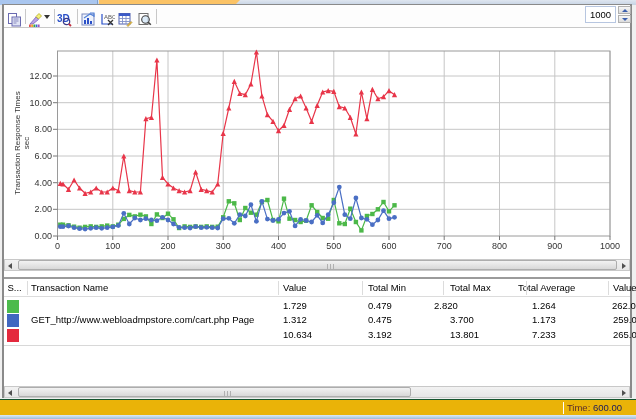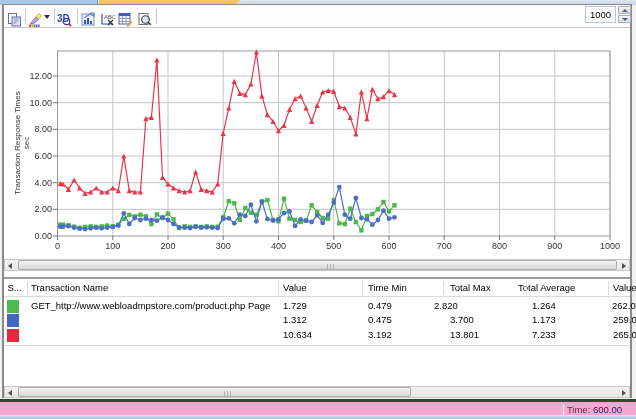--- a/index.html
+++ b/index.html
@@ -331,42 +331,42 @@
   <div style="position:absolute;left:13px;width:599px;top:0px;height:10px;background:linear-gradient(#f2f2f2,#d8d8d8);border:1px solid #adadad;border-radius:2px">
       <div style="position:absolute;left:308px;top:3px;width:8px;height:5px;background:repeating-linear-gradient(90deg,#b0b0b0 0,#b0b0b0 1px,transparent 1px,transparent 3px)"></div>
     </div>
 </div>
 
 <div style="position:absolute;left:4px;right:6px;top:277px;height:120px;background:#fff;border-top:2px solid #9b9b9b">
   <div style="position:absolute;left:0;right:0;top:0;height:18px;background:#fff;border-bottom:1px solid #dcdcdc;font-size:9.5px;color:#000">
     <div style="position:absolute;left:3.5px;top:3px">S...</div>
     <div style="position:absolute;left:27px;top:3px;white-space:nowrap">Transaction Name</div>
       <div style="position:absolute;left:279px;top:3px;white-space:nowrap">Value</div>
-      <div style="position:absolute;left:364px;top:3px;white-space:nowrap">Time Min</div>
+      <div style="position:absolute;left:364px;top:3px;white-space:nowrap">Total Min</div>
       <div style="position:absolute;left:446px;top:3px;white-space:nowrap">Total Max</div>
       <div style="position:absolute;left:514px;top:3px;white-space:nowrap">Total Average</div>
       <div style="position:absolute;left:609px;top:3px;white-space:nowrap">Value</div>
       <div style="position:absolute;left:22.5px;top:2px;width:1px;height:14px;background:#dcdcdc"></div>
       <div style="position:absolute;left:273.5px;top:2px;width:1px;height:14px;background:#dcdcdc"></div>
       <div style="position:absolute;left:357.5px;top:2px;width:1px;height:14px;background:#dcdcdc"></div>
       <div style="position:absolute;left:439px;top:2px;width:1px;height:14px;background:#dcdcdc"></div>
       <div style="position:absolute;left:521.5px;top:2px;width:1px;height:14px;background:#dcdcdc"></div>
       <div style="position:absolute;left:603.5px;top:2px;width:1px;height:14px;background:#dcdcdc"></div>
   </div>
   <div style="position:absolute;left:0;right:0;top:19.5px;height:14.7px;font-size:9.5px;color:#000">
       <div style="position:absolute;left:3px;top:1px;width:12px;height:13px;background:#4cbb4c"></div>
-      <div style="position:absolute;left:27px;top:1px;white-space:nowrap">GET_http://www.webloadmpstore.com/product.php Page</div>
       <div style="position:absolute;left:279px;top:1px">1.729</div>
       <div style="position:absolute;left:364px;top:1px">0.479</div>
       <div style="position:absolute;left:430px;top:1px">2.820</div>
       <div style="position:absolute;left:528px;top:1px">1.264</div>
       <div style="position:absolute;left:608px;top:1px">262.0</div>
     </div>
     <div style="position:absolute;left:0;right:0;top:34.2px;height:14.7px;font-size:9.5px;color:#000">
       <div style="position:absolute;left:3px;top:1px;width:12px;height:13px;background:#4167c0"></div>
+      <div style="position:absolute;left:27px;top:1px;white-space:nowrap">GET_http://www.webloadmpstore.com/cart.php Page</div>
       <div style="position:absolute;left:279px;top:1px">1.312</div>
       <div style="position:absolute;left:364px;top:1px">0.475</div>
       <div style="position:absolute;left:446px;top:1px">3.700</div>
       <div style="position:absolute;left:528px;top:1px">1.173</div>
       <div style="position:absolute;left:609px;top:1px">259.0</div>
     </div>
     <div style="position:absolute;left:0;right:0;top:48.900000000000006px;height:14.7px;font-size:9.5px;color:#000">
       <div style="position:absolute;left:3px;top:1px;width:12px;height:13px;background:#e4293d"></div>
       <div style="position:absolute;left:279px;top:1px">10.634</div>
       <div style="position:absolute;left:364px;top:1px">3.192</div>
@@ -382,17 +382,17 @@
       <span style="position:absolute;left:2px;top:2.5px;width:0;height:0;border-top:3px solid transparent;border-bottom:3px solid transparent;border-right:4px solid #505050"></span>
     </div>
   <div style="position:absolute;right:1px;top:0px;width:10px;height:10px;">
       <span style="position:absolute;right:2px;top:2.5px;width:0;height:0;border-top:3px solid transparent;border-bottom:3px solid transparent;border-left:4px solid #505050"></span>
     </div>
   <div style="position:absolute;left:13px;width:393px;top:0px;height:10px;background:linear-gradient(#f2f2f2,#d8d8d8);border:1px solid #adadad;border-radius:2px">
       <div style="position:absolute;left:205px;top:3px;width:8px;height:5px;background:repeating-linear-gradient(90deg,#b0b0b0 0,#b0b0b0 1px,transparent 1px,transparent 3px)"></div>
     </div>
 </div>
 
-<div style="position:absolute;left:0;top:399px;width:636px;height:16px;background:#f9a8d4;border-top:3px solid #14532d">
+<div style="position:absolute;left:0;top:399px;width:636px;height:16px;background:#eab308;border-top:1px solid #14532d">
   <div style="position:absolute;left:563px;top:2px;width:1px;height:12px;background:#ffffff"></div>
     <div style="position:absolute;right:10px;top:2px;height:13px;padding:0 4px;font-size:9.5px"><span style="color:#5a2d2d">Time:</span> <span style="color:#1a1a5e">600.00</span></div>
 </div>
 
 <div style="position:absolute;left:0;top:415px;width:636px;height:4px;background:linear-gradient(#dcebf7,#9fbcd8)"></div>
 </body></html>

